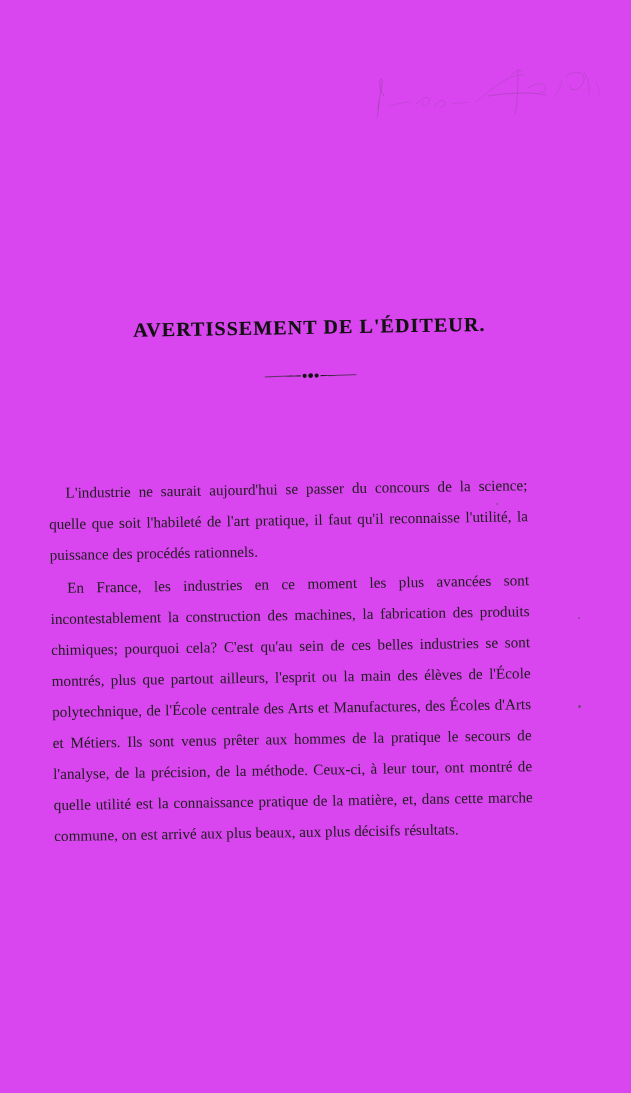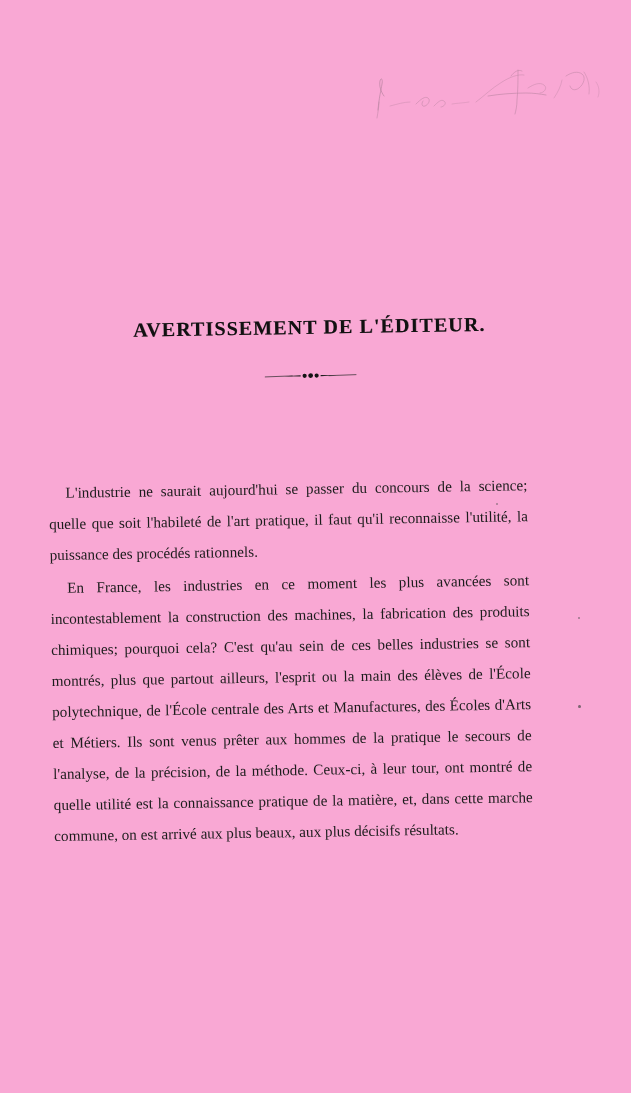--- a/index.html
+++ b/index.html
@@ -4,21 +4,21 @@
 <style>
   html, body {
     margin: 0;
     padding: 0;
     background: #ffffff;
   }
   .page {
     position: relative;
     width: 631px;
     height: 1093px;
-    background: #f9a8d4;
+    background: #d946ef;
     overflow: hidden;
     font-family: "Liberation Serif", "DejaVu Serif", serif;
     color: #1a1a1a;
   }
 
   
   .handwriting {
     position: absolute;
     left: 368px;
     top: 52px;

